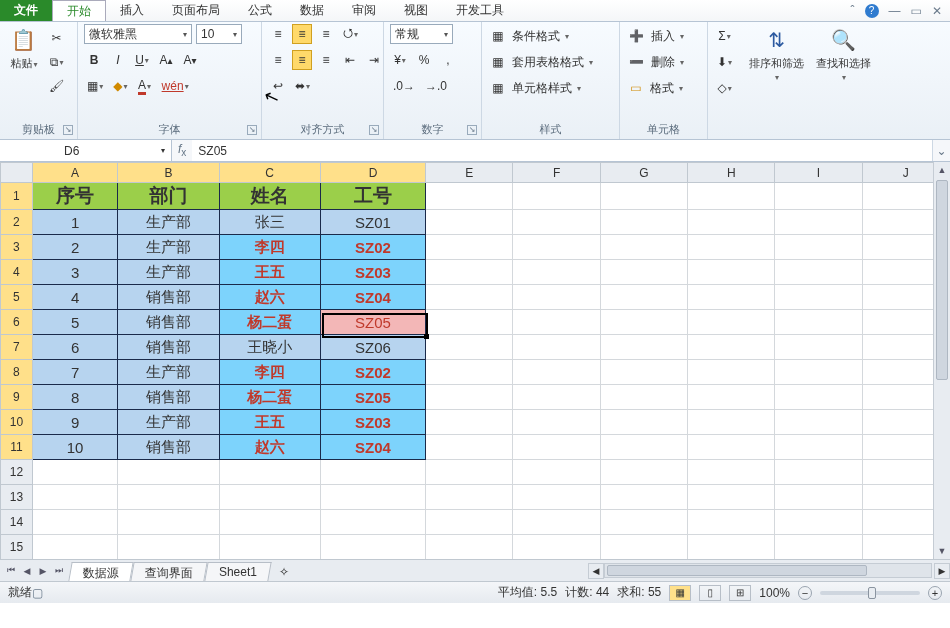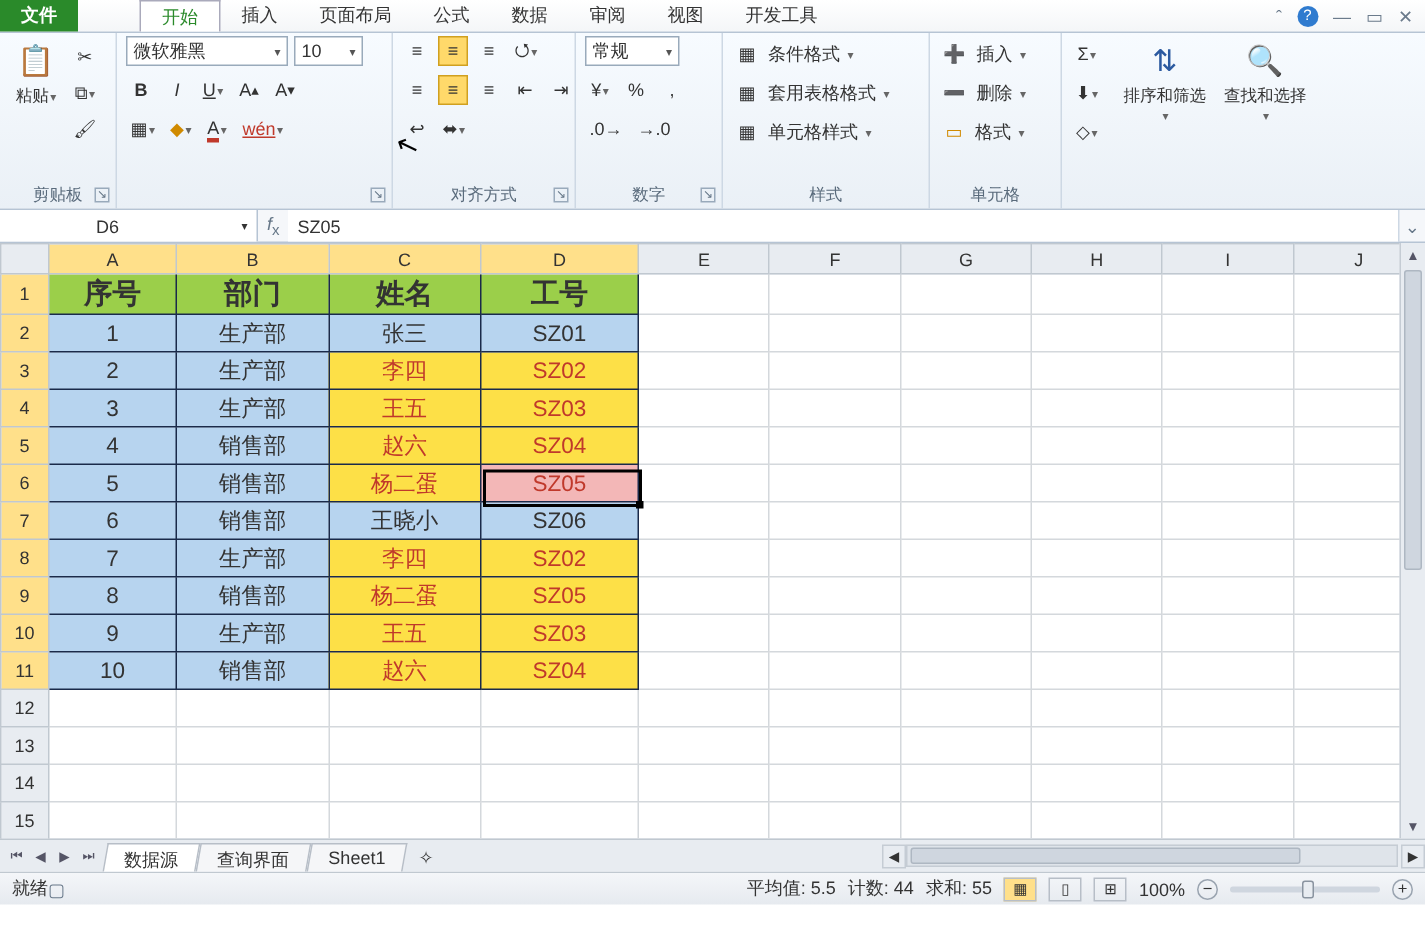--- a/index.html
+++ b/index.html
@@ -75,32 +75,32 @@
 .zoom-btn { width: 14px; height: 14px; border: 1px solid #9aa4b0; border-radius: 50%; text-align: center; line-height: 12px; cursor: pointer; font-size: 11px; }
 
 
 .dataA { width: 86px; }
 .dataB { width: 102px; }
 .dataC { width: 102px; }
 .dataD { width: 106px; } 
 .hdr-cell { background: #9bcf4a; font-weight: bold; text-align: center; font-size: 19px; border: 1px solid #1a2a4a !important; }
 .body-cell { text-align: center; font-size: 15px; border: 1px solid #1a2a4a !important; }
 .blue { background: #b7d4ef; }
-.purple { background: #fde047; color: #c0392b; }
+.purple { background: #7dd3fc; color: #c0392b; font-weight: bold; }
 .pink { background: #f3b7b7; color: #c0392b; }
 .active-cell { position: absolute; border: 2px solid #000; pointer-events: none; }
 .active-cell::after { content: ""; position: absolute; right: -3px; bottom: -3px; width: 5px; height: 5px; background: #000; }
 .ruby-a { text-decoration: underline; }
 </style>
 </head>
 <body>
 
 <div class="menu-bar">
   <div class="menu-file">文件</div>
-  <div id="menu-tabs" style="display: flex; margin-left: 41px;">
+  <div id="menu-tabs" style="display: flex;">
       <div class="menu-tab active">开始</div>
       <div class="menu-tab">插入</div>
       <div class="menu-tab">页面布局</div>
       <div class="menu-tab">公式</div>
       <div class="menu-tab">数据</div>
       <div class="menu-tab">审阅</div>
       <div class="menu-tab">视图</div>
       <div class="menu-tab">开发工具</div>
     </div>
   <div class="menu-right">
@@ -161,20 +161,21 @@
       <span class="icon-btn" style="color:#d08a00">◆<span class="dd">▾</span></span>
       <span class="icon-btn">
           <span style="border-bottom:3px solid #c0392b">A</span>
           <span class="dd">▾</span>
         </span>
       <span class="icon-btn" style="color:#c0392b">
           <span class="ruby-a">wén</span>
           <span class="dd">▾</span>
         </span>
     </div>
+    <div class="group-label">字体</div>
     <div class="group-launcher">↘</div>
   </div>
 
   <div class="group" style="width:122px">
     <div class="rrow">
       <span class="icon-btn">≡</span>
       <span class="icon-btn sel">≡</span>
       <span class="icon-btn">≡</span>
       <span class="icon-btn">⭯<span class="dd">▾</span></span>
     </div>

